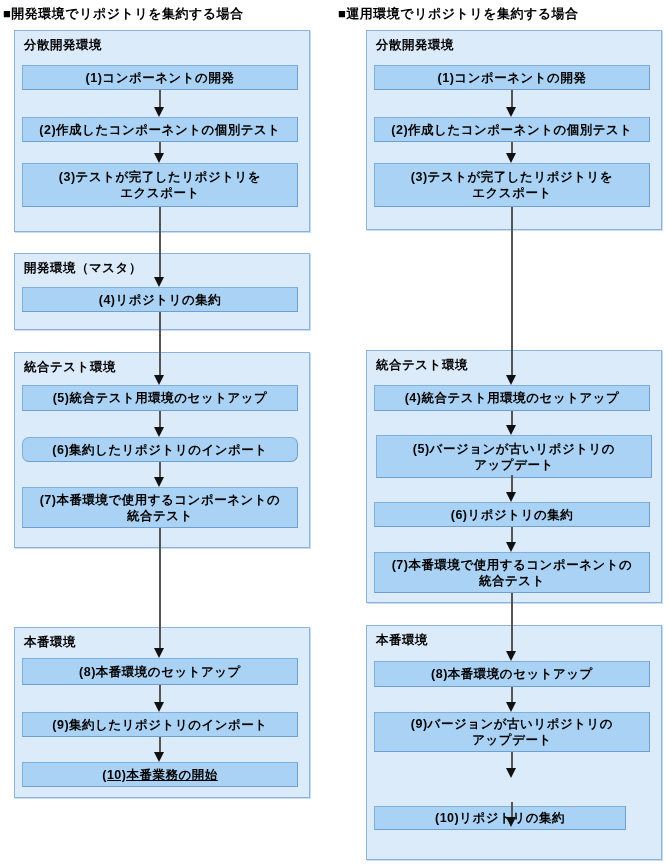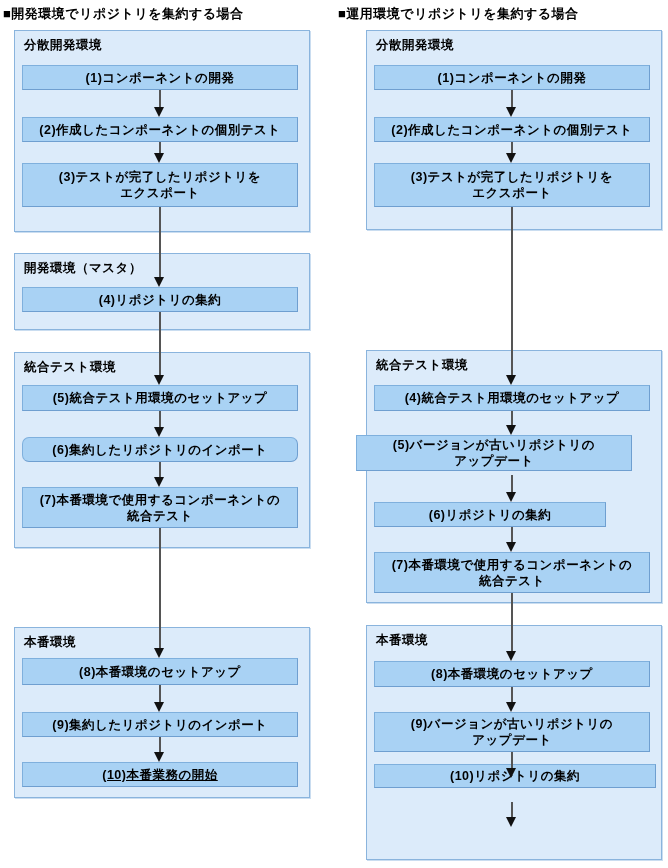--- a/index.html
+++ b/index.html
@@ -166,27 +166,27 @@
       <div class="step-line">(3)テストが完了したリポジトリを</div>
       <div class="step-line">エクスポート</div>
     </div>
     <div class="arrow-line" style="left: 511px; top: 142px; height: 13px;"></div>
     <div class="arrow-head" style="left: 505.5px; top: 153px;"></div>
     <div class="step" style="left: 374px; top: 385px; width: 276px; height: 26px;">
       <div class="step-line">(4)統合テスト用環境のセットアップ</div>
     </div>
     <div class="arrow-line" style="left: 511px; top: 207px; height: 170px;"></div>
     <div class="arrow-head" style="left: 505.5px; top: 375px;"></div>
-    <div class="step" style="left: 356px; top: 435px; width: 276px; height: 36px;">
+    <div class="step" style="left: 376px; top: 435px; width: 276px; height: 43px;">
       <div class="step-line">(5)バージョンが古いリポジトリの</div>
       <div class="step-line">アップデート</div>
     </div>
     <div class="arrow-line" style="left: 511px; top: 411px; height: 16px;"></div>
     <div class="arrow-head" style="left: 505.5px; top: 425px;"></div>
-    <div class="step" style="left: 374px; top: 502px; width: 232px; height: 25px;">
+    <div class="step" style="left: 374px; top: 502px; width: 276px; height: 25px;">
       <div class="step-line">(6)リポジトリの集約</div>
     </div>
     <div class="arrow-line" style="left: 511px; top: 475px; height: 19px;"></div>
     <div class="arrow-head" style="left: 505.5px; top: 492px;"></div>
     <div class="step" style="left: 374px; top: 552px; width: 276px; height: 41px;">
       <div class="step-line">(7)本番環境で使用するコンポーネントの</div>
       <div class="step-line">統合テスト</div>
     </div>
     <div class="arrow-line" style="left: 511px; top: 527px; height: 17px;"></div>
     <div class="arrow-head" style="left: 505.5px; top: 542px;"></div>
@@ -194,21 +194,21 @@
       <div class="step-line">(8)本番環境のセットアップ</div>
     </div>
     <div class="arrow-line" style="left: 511px; top: 593px; height: 60px;"></div>
     <div class="arrow-head" style="left: 505.5px; top: 651px;"></div>
     <div class="step" style="left: 374px; top: 712px; width: 276px; height: 40px;">
       <div class="step-line">(9)バージョンが古いリポジトリの</div>
       <div class="step-line">アップデート</div>
     </div>
     <div class="arrow-line" style="left: 511px; top: 687px; height: 17px;"></div>
     <div class="arrow-head" style="left: 505.5px; top: 702px;"></div>
-    <div class="step" style="left: 374px; top: 764px; width: 282px; height: 24px;">
+    <div class="step" style="left: 374px; top: 806px; width: 252px; height: 24px;">
       <div class="step-line">(10)リポジトリの集約</div>
     </div>
     <div class="arrow-line" style="left: 511px; top: 752px; height: 18px;"></div>
     <div class="arrow-head" style="left: 505.5px; top: 768px;"></div>
     <div class="step" style="left: 374px; top: 827px; width: 276px; height: 24px; margin-top: 42px;">
       <div class="step-line">(11)本番業務の開始</div>
     </div>
     <div class="arrow-line" style="left: 511px; top: 802px; height: 17px;"></div>
     <div class="arrow-head" style="left: 505.5px; top: 817px;"></div>
   </div>

